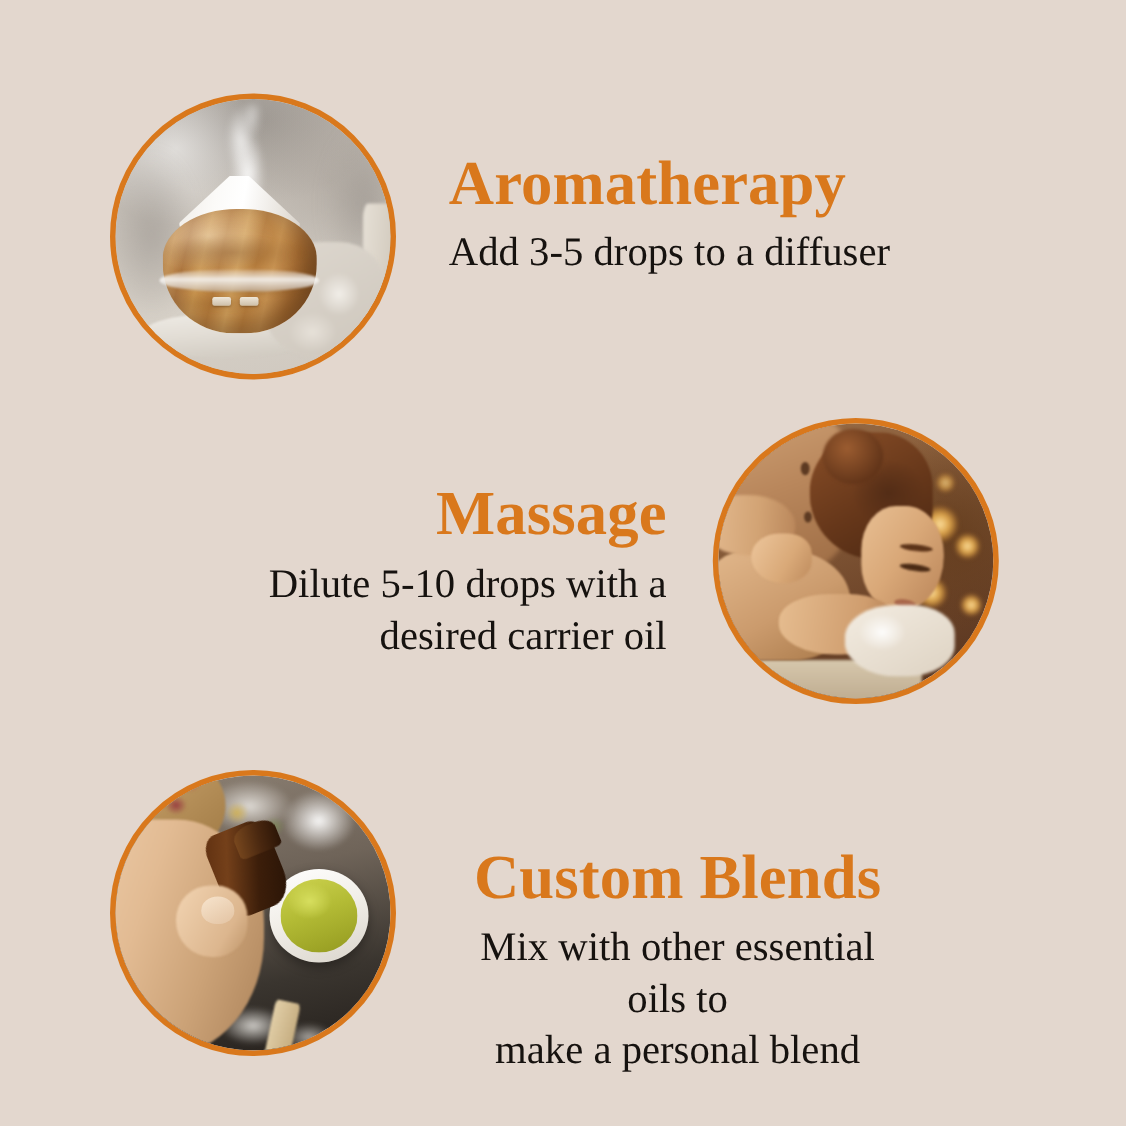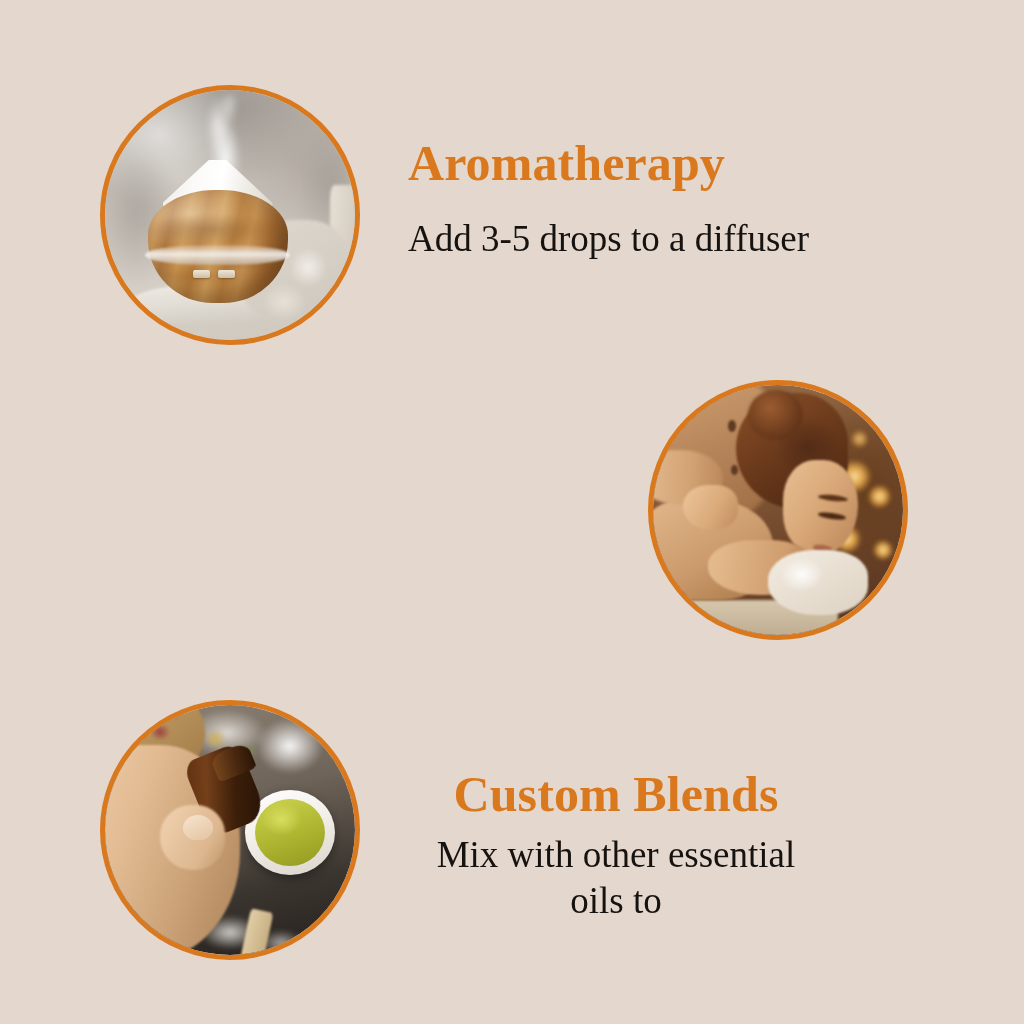--- a/index.html
+++ b/index.html
@@ -331,37 +331,37 @@
     filter: blur(1.2px);
   }
 
   
   .text-block { position: absolute; }
 
   .heading {
     margin: 0;
     font-family: "Liberation Serif", "DejaVu Serif", serif;
     font-weight: bold;
-    font-size: 50px;
+    font-size: 57px;
     line-height: 1.04;
     letter-spacing: .1px;
     color: #d9781c;
   }
   .body-text {
     margin: 0;
     font-family: "Liberation Serif", "DejaVu Serif", serif;
     font-weight: normal;
     font-size: 37px;
     line-height: 1.25;
     color: #16120f;
   }
   .body-text .line { display: block; }
 
   #text-aromatherapy { left: 408px; top: 137px; width: 470px; text-align: left; }
-  #text-aromatherapy .body-text { margin-top: 27px; }
+  #text-aromatherapy .body-text { margin-top: 11px; }
 
   #text-massage { left: 160px; top: 437px; width: 446px; text-align: right; }
   #text-massage .body-text { margin-top: 13px; }
 
   #text-blends { left: 406px; top: 768px; width: 420px; text-align: center; }
   #text-blends .body-text { margin-top: 12px; }
 </style>
 </head>
 <body>
 
@@ -412,20 +412,27 @@
       <div class="ms-brow"></div>
       <div class="ms-eye"></div>
       <div class="ms-lip"></div>
       <div class="ms-arm"></div>
       <div class="ms-hand"></div>
       <div class="ms-forearm"></div>
       <div class="ms-towel"></div>
     </div>
   </div>
 
+  <div class="text-block" id="text-massage">
+    <h2 class="heading">Massage</h2>
+    <p class="body-text">
+      <span class="line">Dilute 5-10 drops with a</span>
+      <span class="line">desired carrier oil</span>
+    </p>
+  </div>
 
   <div class="photo-circle" id="circle-blends">
     <div class="photo-inner">
       <div class="blend-bg"></div>
       <div class="bl-salt-top"></div>
       <div class="bl-salt-bot"></div>
       <div class="bl-wood-bowl"></div>
       <div class="bl-petals"></div>
       <div class="bl-flowers"></div>
       <div class="bl-stick"></div>
@@ -436,16 +443,17 @@
       <div class="bl-bottle-neck"></div>
       <div class="bl-thumb"></div>
       <div class="bl-nail"></div>
     </div>
   </div>
 
   <div class="text-block" id="text-blends">
     <h2 class="heading">Custom Blends</h2>
     <p class="body-text">
       <span class="line">Mix with other essential oils to</span>
+      <span class="line">make a personal blend</span>
     </p>
   </div>
 
 </div>
 
 </body></html>

